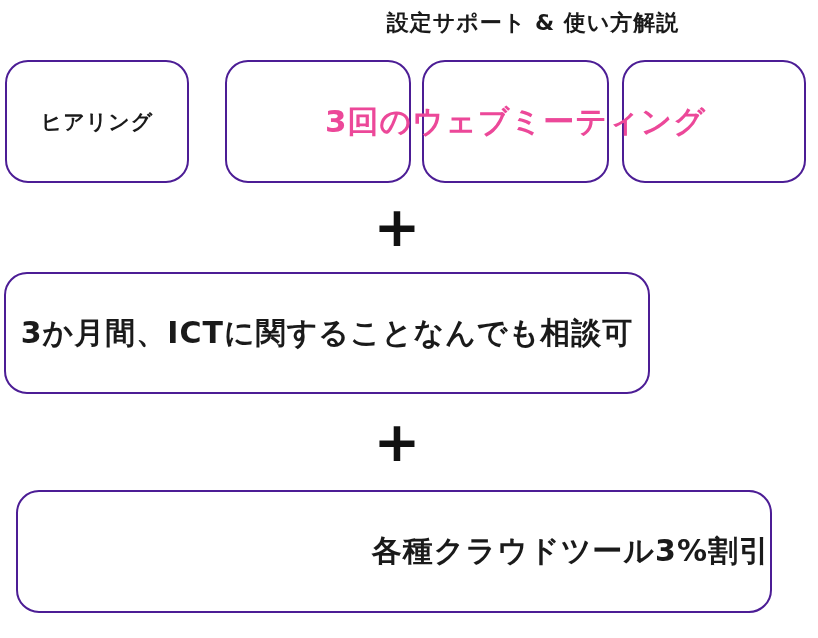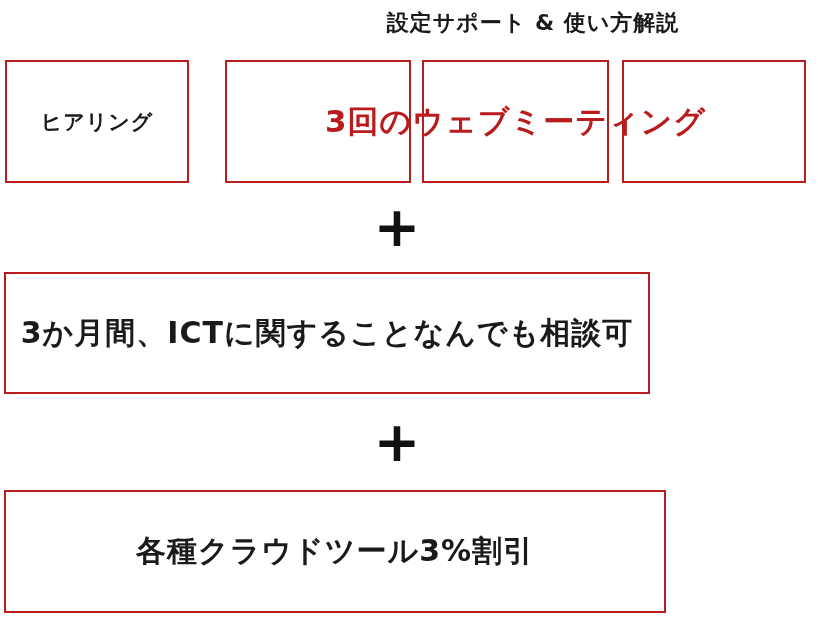--- a/index.html
+++ b/index.html
@@ -1,15 +1,15 @@
 <!DOCTYPE html>
 <html><head>
 <meta charset="utf-8">
 <style>
-  * { margin: 0; padding: 0; box-sizing: border-box; }
+  * { margin: 0; padding: 0; box-sizing: border-box; border-radius: 23px; }
   html, body { background: #ffffff; }
   body {
     width: 818px; height: 638px;
     font-family: "DejaVu Sans", "Liberation Sans", sans-serif;
   }
   .canvas {
     position: relative;
     width: 818px; height: 638px;
     background: #ffffff;
     overflow: hidden;
@@ -17,42 +17,42 @@
   .group-title {
     position: absolute;
     left: 233px; top: 8px; width: 600px;
     text-align: center;
     font-size: 22px; font-weight: 700;
     color: #1a1a1a;
     letter-spacing: 1px;
   }
   .box {
     position: absolute;
-    border: 2px solid #b91c1c;
+    border: 2px solid #4c1d95;
     background: #ffffff;
     display: flex; align-items: center; justify-content: center;
   }
   .box-hearing   { left: 5px;   top: 60px;  width: 184px; height: 123px; }
   .box-meeting-1 { left: 225px; top: 60px;  width: 186px; height: 123px; }
   .box-meeting-2 { left: 422px; top: 60px;  width: 187px; height: 123px; }
   .box-meeting-3 { left: 622px; top: 60px;  width: 184px; height: 123px; }
   .box-wide-1    { left: 4px;   top: 272px; width: 646px; height: 122px; }
-  .box-wide-2    { left: 4px;   top: 490px; width: 662px; height: 123px; }
+  .box-wide-2    { left: 16px;   top: 490px; width: 756px; height: 123px; justify-content: flex-end; }
   .label {
     font-weight: 700;
     color: #1a1a1a;
     white-space: nowrap;
   }
   .label-hearing { font-size: 21px; letter-spacing: 1px; }
   .label-wide    { font-size: 30px; letter-spacing: 1px; }
   .meeting-label-overlay {
     position: absolute;
     left: 225px; top: 60px; width: 581px; height: 123px;
     display: flex; align-items: center; justify-content: center;
-    font-size: 31px; font-weight: 700; color: #b91c1c;
+    font-size: 31px; font-weight: 700; color: #ec4899;
     letter-spacing: 1px;
     z-index: 3;
     pointer-events: none;
     white-space: nowrap;
   }
   .plus {
     position: absolute;
     width: 100px; height: 62px;
     display: flex; align-items: center; justify-content: center;
     font-size: 56px; font-weight: 700; color: #111111;

